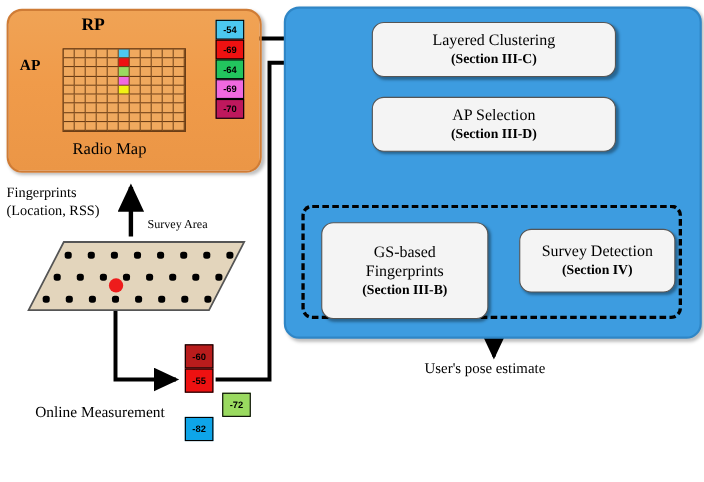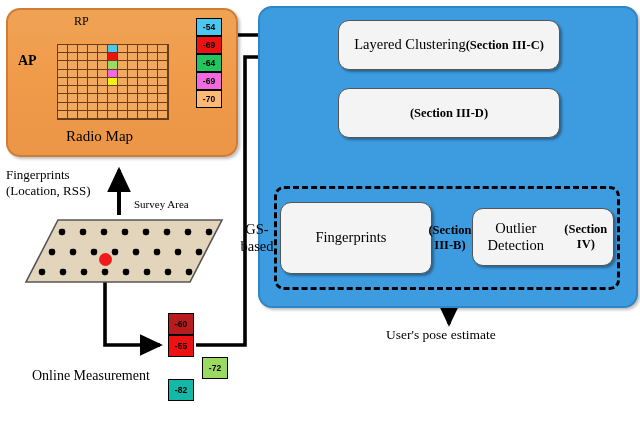--- a/index.html
+++ b/index.html
@@ -54,33 +54,33 @@
     box-sizing: border-box;
   }
 
   
   .pbox {
     background: #f4f4f4;
     border: 1.6px solid #555555;
     border-radius: 11px;
     box-shadow: 2px 2px 2.5px rgba(0,0,0,0.35);
     display: flex;
-    flex-direction: row;
+    flex-direction: column;
     align-items: center;
     justify-content: center;
     text-align: center;
     line-height: 1.18;
     box-sizing: border-box;
   }
   .pbox .l1 { font-size: 14.5px; font-weight: 400; }
   .pbox .l2 { font-size: 12.5px; font-weight: bold; }
 
   #box-layered   { left: 338px; top: 20px;  width: 222px; height: 50px; }
   #box-apsel     { left: 338px; top: 88px;  width: 222px; height: 50px; }
-  #box-gs        { left: 280px; top: 202px; width: 152px; height: 72px; gap: 42px; }
+  #box-gs        { left: 292px; top: 202px; width: 152px; height: 88px; }
   #box-outlier   { left: 472px; top: 208px; width: 142px; height: 58px; }
 
   
   #grid {
     left: 57px; top: 44px;
     width: 110px; height: 74px;
     display: grid;
     grid-template-columns: repeat(11, 1fr);
     grid-template-rows: repeat(9, 1fr);
     gap: 0;
@@ -90,21 +90,21 @@
   }
   #grid div {
     background: #f0a95e;
     border-right: 1px solid #6b3d16;
     border-bottom: 1px solid #6b3d16;
     box-sizing: border-box;
   }
 
   .lbl-rp {
     left: 74px; top: 14px;
-    font-size: 12px; font-weight: normal;
+    font-size: 16px; font-weight: bold;
   }
   .lbl-ap {
     left: 18px; top: 53px;
     font-size: 14px; font-weight: bold;
   }
   .lbl-radiomap {
     left: 66px; top: 128px;
     font-size: 15px;
   }
 
@@ -337,21 +337,21 @@
       </div>
       <div class="cell" style="background: rgb(238, 17, 17);">
         <span>-69</span>
       </div>
       <div class="cell" style="background: #22c55e;">
         <span>-64</span>
       </div>
       <div class="cell" style="background: rgb(240, 105, 224);">
         <span>-69</span>
       </div>
-      <div class="cell" style="background: #fdba74;">
+      <div class="cell" style="background: #be185d;">
         <span>-70</span>
       </div>
     </div>
 
   <svg class="abs" id="survey-wrap" viewBox="0 0 200 68">
     <polygon points="34,2 198,2 166,64 2,64" fill="#e3d5bc" stroke="#555" stroke-width="1.6"></polygon>
     <g id="survey-dots" fill="#000">
         <rect x="34.8" y="10.8" width="6.4" height="6.4" rx="2.4"></rect>
         <rect x="55.8" y="10.8" width="6.4" height="6.4" rx="2.4"></rect>
         <rect x="76.8" y="10.8" width="6.4" height="6.4" rx="2.4"></rect>
@@ -389,44 +389,45 @@
   <div class="abs strip" id="strip-online">
       <div class="cell" style="background: #b91c1c;">
         <span>-60</span>
       </div>
       <div class="cell" style="background: rgb(238, 17, 17);">
         <span>-55</span>
       </div>
       <div class="cell" style="background: rgb(154, 218, 96); margin-left: 34px;">
         <span>-72</span>
       </div>
-      <div class="cell" style="background: #14b8a6;">
+      <div class="cell" style="background: #0ea5e9;">
         <span>-82</span>
       </div>
     </div>
   <div class="abs lbl-online">Online Measurement</div>
 
   <div class="abs blue-panel"></div>
   <div class="abs dashed-box"></div>
 
   <div class="abs pbox" id="box-layered">
     <span class="l1">Layered Clustering</span>
     <span class="l2">(Section III-C)</span>
   </div>
 
   <div class="abs pbox" id="box-apsel">
+    <span class="l1">AP Selection</span>
     <span class="l2">(Section III-D)</span>
   </div>
 
   <div class="abs pbox" id="box-gs">
     <span class="l1">GS-based</span>
     <span class="l1">Fingerprints</span>
     <span class="l2">(Section III-B)</span>
   </div>
 
   <div class="abs pbox" id="box-outlier">
-    <span class="l1">Outlier Detection</span>
+    <span class="l1">Survey Detection</span>
     <span class="l2">(Section IV)</span>
   </div>
 
   <div class="abs lbl-pose">User's pose estimate</div>
 
 </div>
 
 </body></html>

